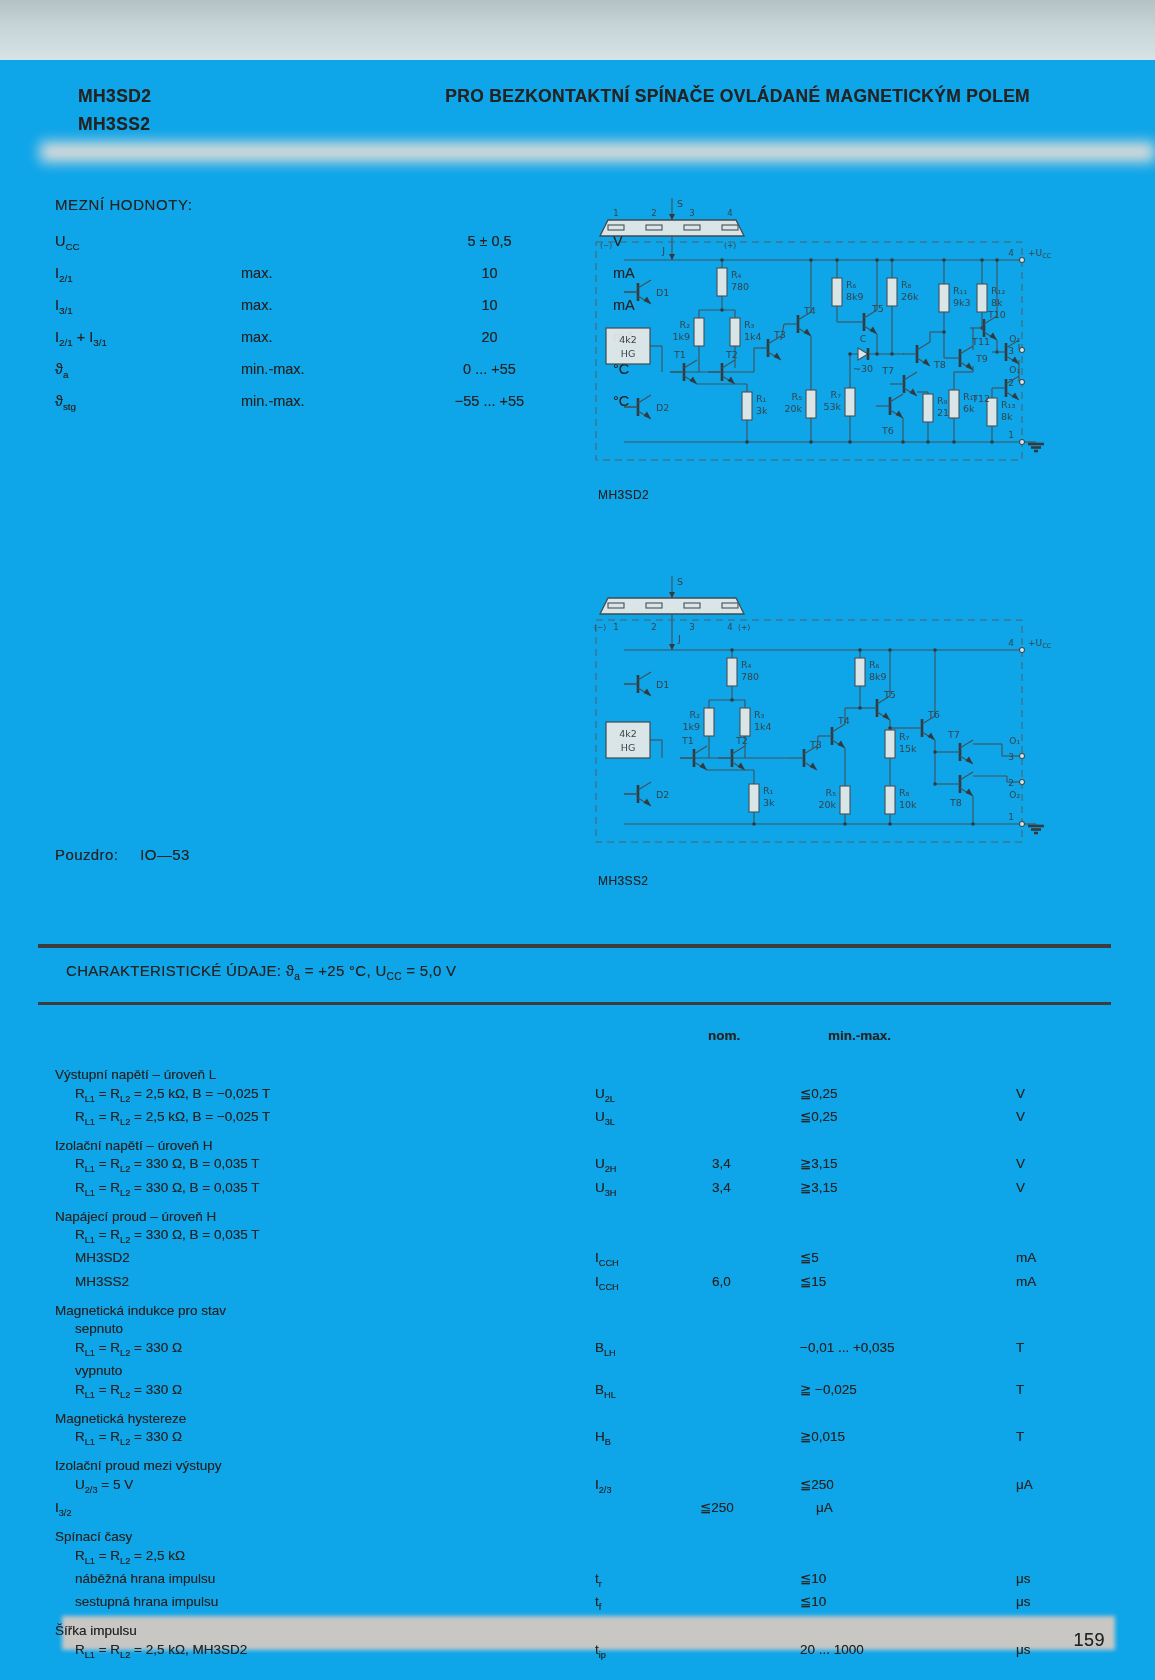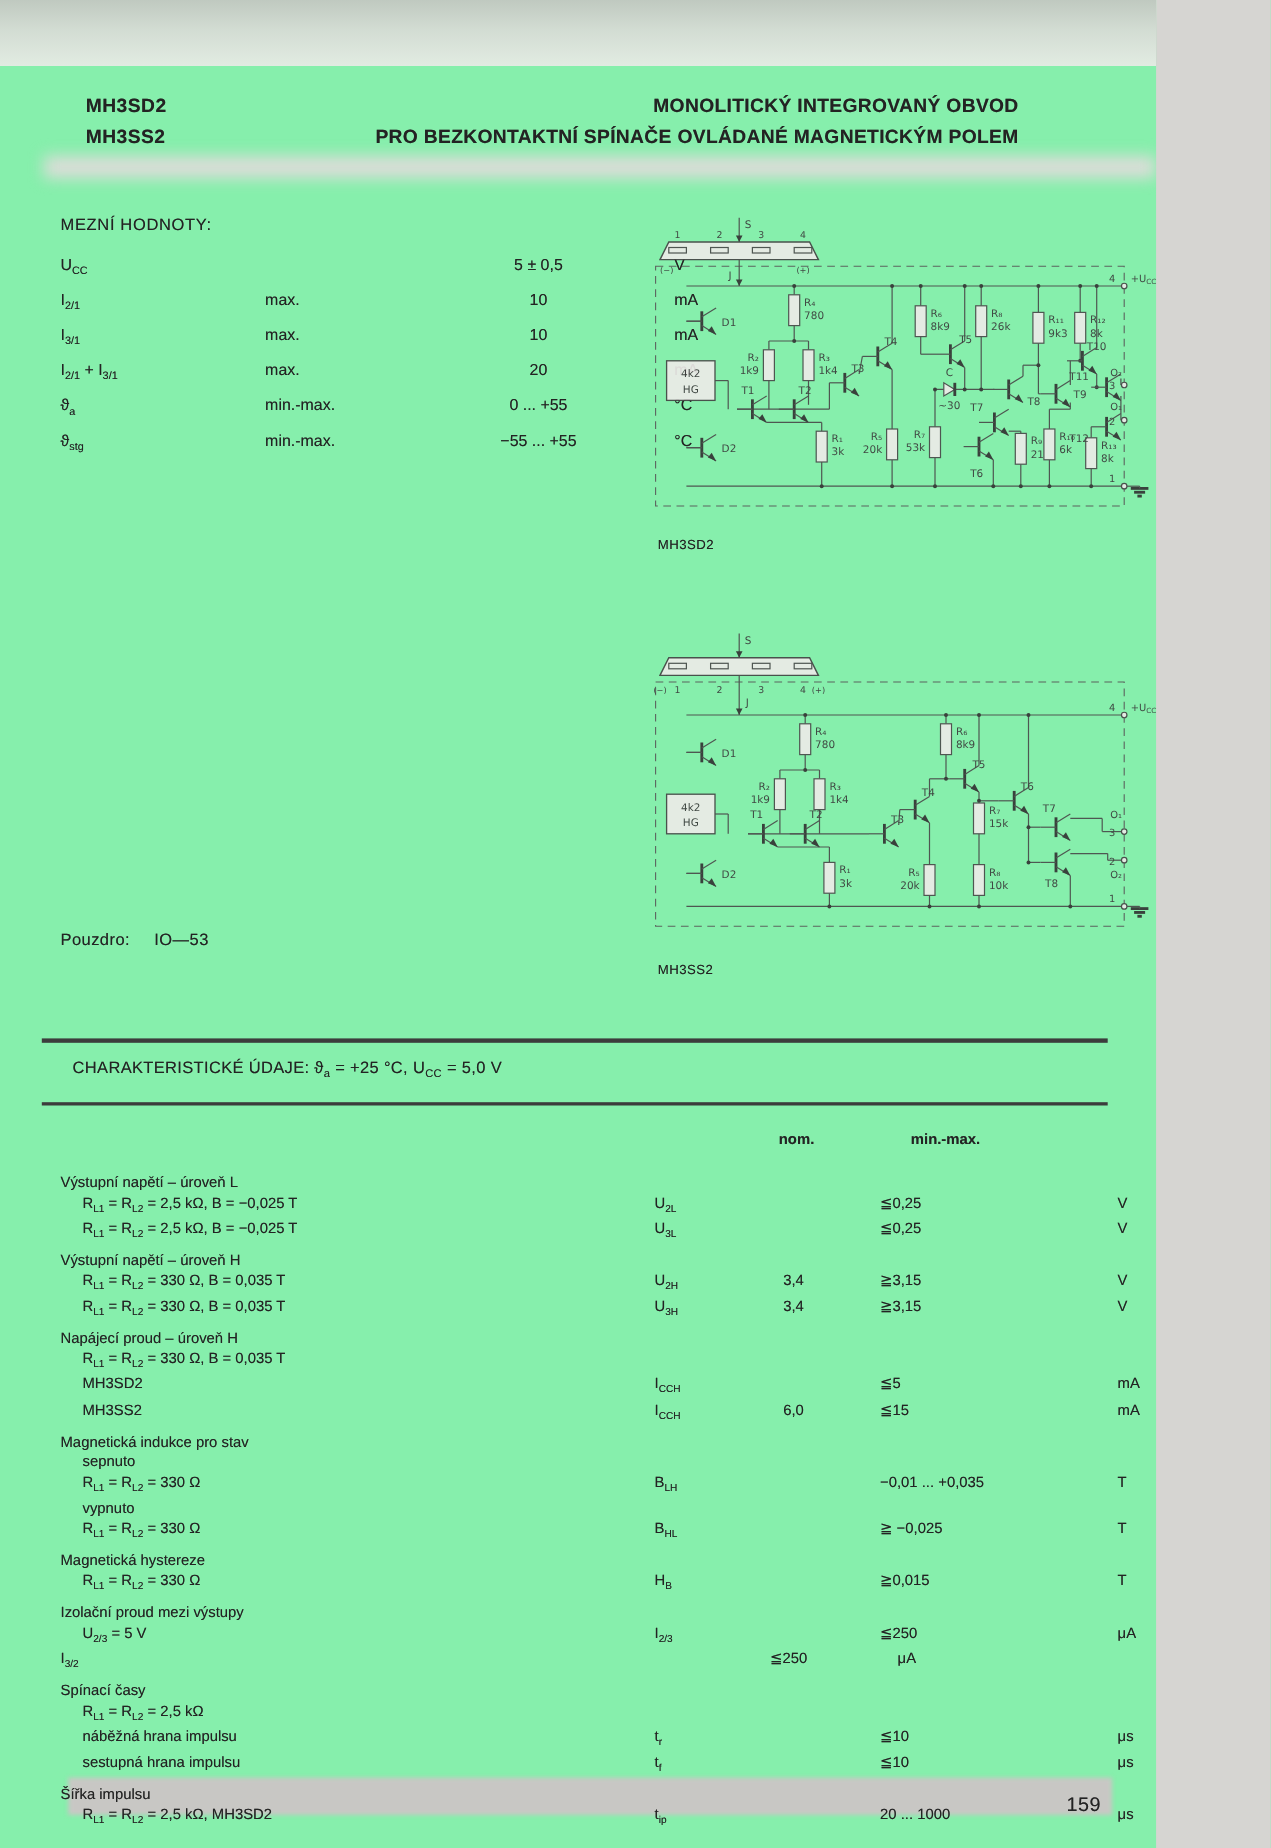--- a/index.html
+++ b/index.html
@@ -1,16 +1,16 @@
 <!DOCTYPE html>
 <html><head>
 <meta charset="utf-8">
 <style>
   html,body{margin:0;padding:0;background:#d6d5d2;}
-  .page{position:relative;width:1051px;height:1680px;background:#86efac;overflow:hidden;
+  .page{position:relative;width:1155px;height:1680px;background:#0ea5e9;overflow:hidden;
         font-family:"Liberation Sans","DejaVu Sans",sans-serif;color:#232323;}
   .page *{box-sizing:border-box;}
   
   .band-top{position:absolute;top:0;left:0;right:0;height:60px;
       background:linear-gradient(180deg,#c6c5c2 0%,#dbdad7 45%,#ecebe8 100%);opacity:.9;}
   .band-header{position:absolute;top:142px;left:40px;right:0;height:20px;background:#dddcd9;filter:blur(7px);}
   .band-bottom{position:absolute;top:1616px;left:62px;right:40px;height:34px;background:#c8c7c4;filter:blur(2px);}
   .txt{ text-shadow:0 0 .5px rgba(45,45,45,.55);}
   
   .partnos{position:absolute;top:82px;left:78px;font-size:17.5px;font-weight:bold;line-height:28px;letter-spacing:.4px;}
@@ -64,21 +64,20 @@
   <div class="band-top"></div>
   <div class="band-header"></div>
   <div class="band-bottom"></div>
 
   <div class="partnos txt">
     <div>MH3SD2</div>
     <div>MH3SS2</div>
   </div>
 
   <div class="titles txt">
-    <div>MONOLITICKÝ INTEGROVANÝ OBVOD</div>
     <div>PRO BEZKONTAKTNÍ SPÍNAČE OVLÁDANÉ MAGNETICKÝM POLEM</div>
   </div>
 
   <div class="limits txt">
     <div class="limits-heading">MEZNÍ HODNOTY:</div>
     <div>
         <div class="lim-row">
           <div class="lim-sym">U<sub>CC</sub></div>
           <div class="lim-cond"></div>
           <div class="lim-val">5 ± 0,5</div>
@@ -571,21 +570,21 @@
           <div class="char-mm">≦0,25</div>
           <div class="char-unit">V</div>
         </div>
         <div class="cgrid char-row">
           <div class="char-cond">R<sub>L1</sub> = R<sub>L2</sub> = 2,5 kΩ, B = −0,025 T</div>
           <div class="char-sym">U<sub>3L</sub></div>
           <div class="char-nom"></div>
           <div class="char-mm">≦0,25</div>
           <div class="char-unit">V</div>
         </div>
-        <div class="char-heading">Výstupní napětí – úroveň H</div>
+        <div class="char-heading">Izolační napětí – úroveň H</div>
         <div class="cgrid char-row">
           <div class="char-cond">R<sub>L1</sub> = R<sub>L2</sub> = 330 Ω, B = 0,035 T</div>
           <div class="char-sym">U<sub>2H</sub></div>
           <div class="char-nom">3,4</div>
           <div class="char-mm">≧3,15</div>
           <div class="char-unit">V</div>
         </div>
         <div class="cgrid char-row">
           <div class="char-cond">R<sub>L1</sub> = R<sub>L2</sub> = 330 Ω, B = 0,035 T</div>
           <div class="char-sym">U<sub>3H</sub></div>

